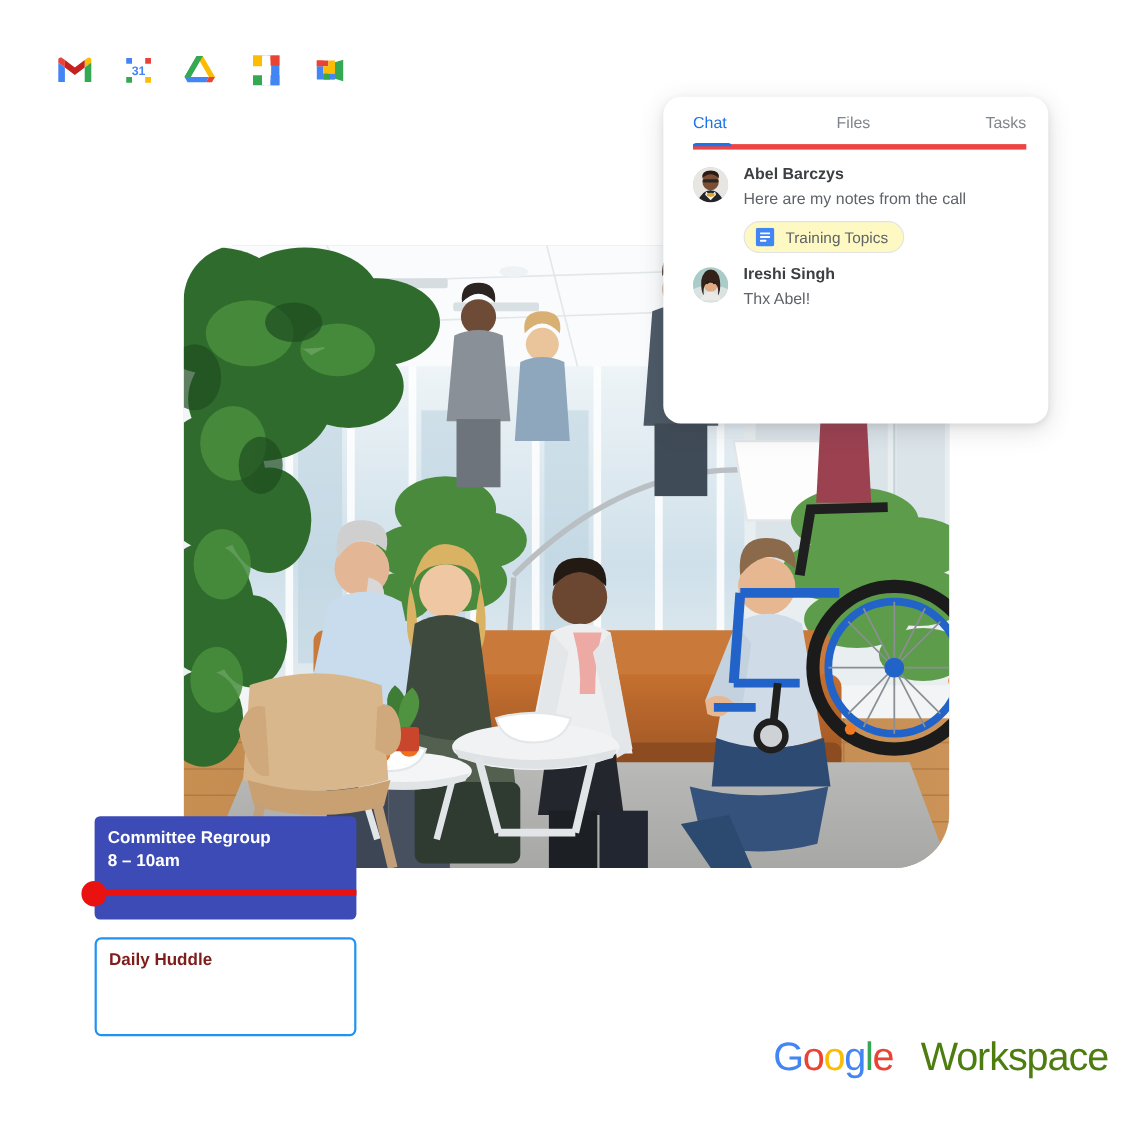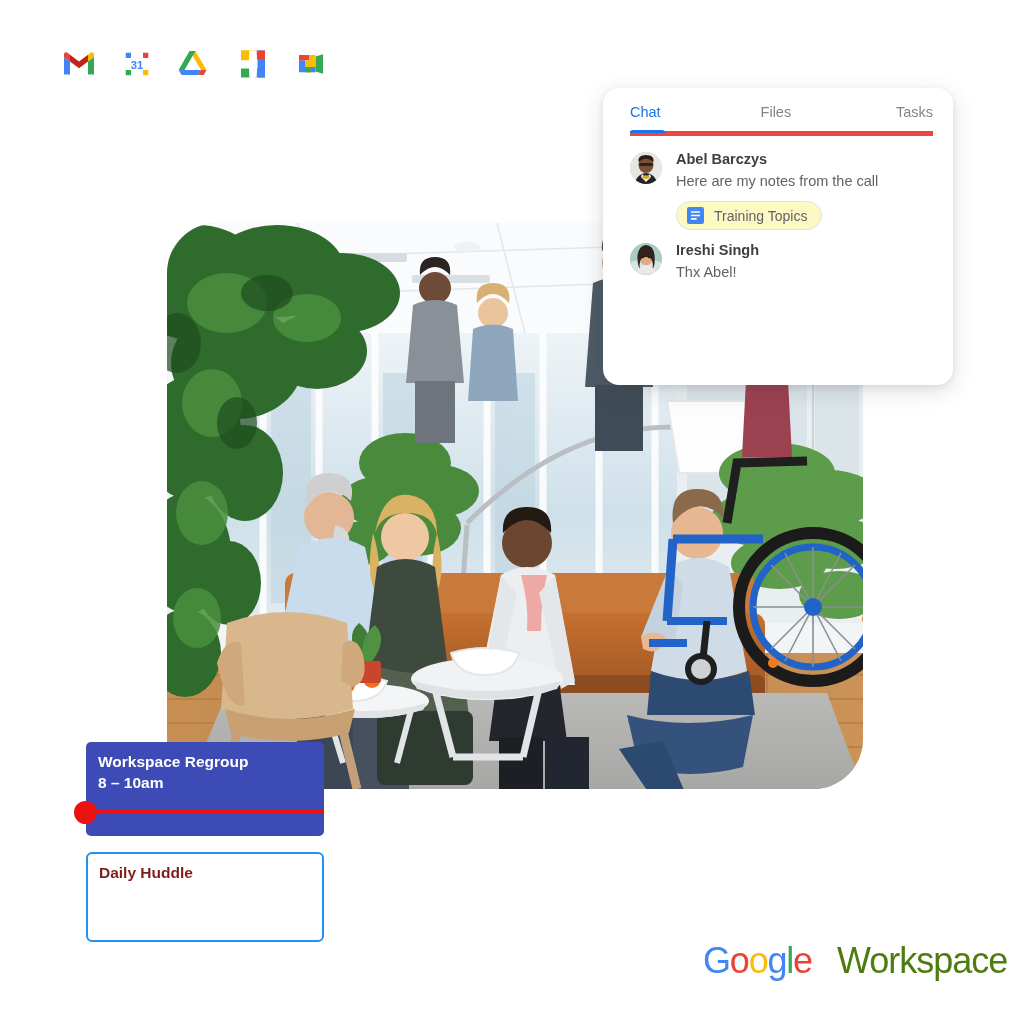--- a/index.html
+++ b/index.html
@@ -16,21 +16,21 @@
     position: relative;
     width: 1024px;
     height: 1024px;
     background: #ffffff;
     overflow: hidden;
   }
 
   
   #app-bar {
     position: absolute;
-    left: 61px;
+    left: 50px;
     top: 46px;
     display: flex;
     align-items: center;
     gap: 22px;
   }
   .app-icon { width: 36px; height: 36px; display: block; cursor: pointer; }
 
   
   #hero-photo {
     position: absolute;
@@ -636,21 +636,21 @@
         <div class="msg-body">
           <div class="msg-author">Ireshi Singh</div>
           <div class="msg-text">Thx Abel!</div>
         </div>
       </div>
 
     </div>
   </div>
 
   <div id="event-card-1">
-    <div class="evt-title">Workspace Regroup</div>
+    <div class="evt-title">Committee Regroup</div>
     <div class="evt-time">8 – 10am</div>
   </div>
 
   <div id="now-line">
     <div id="now-bar"></div>
     <div id="now-dot"></div>
   </div>
 
   <div id="event-card-2">
     <div class="evt-title">Daily Huddle</div>

